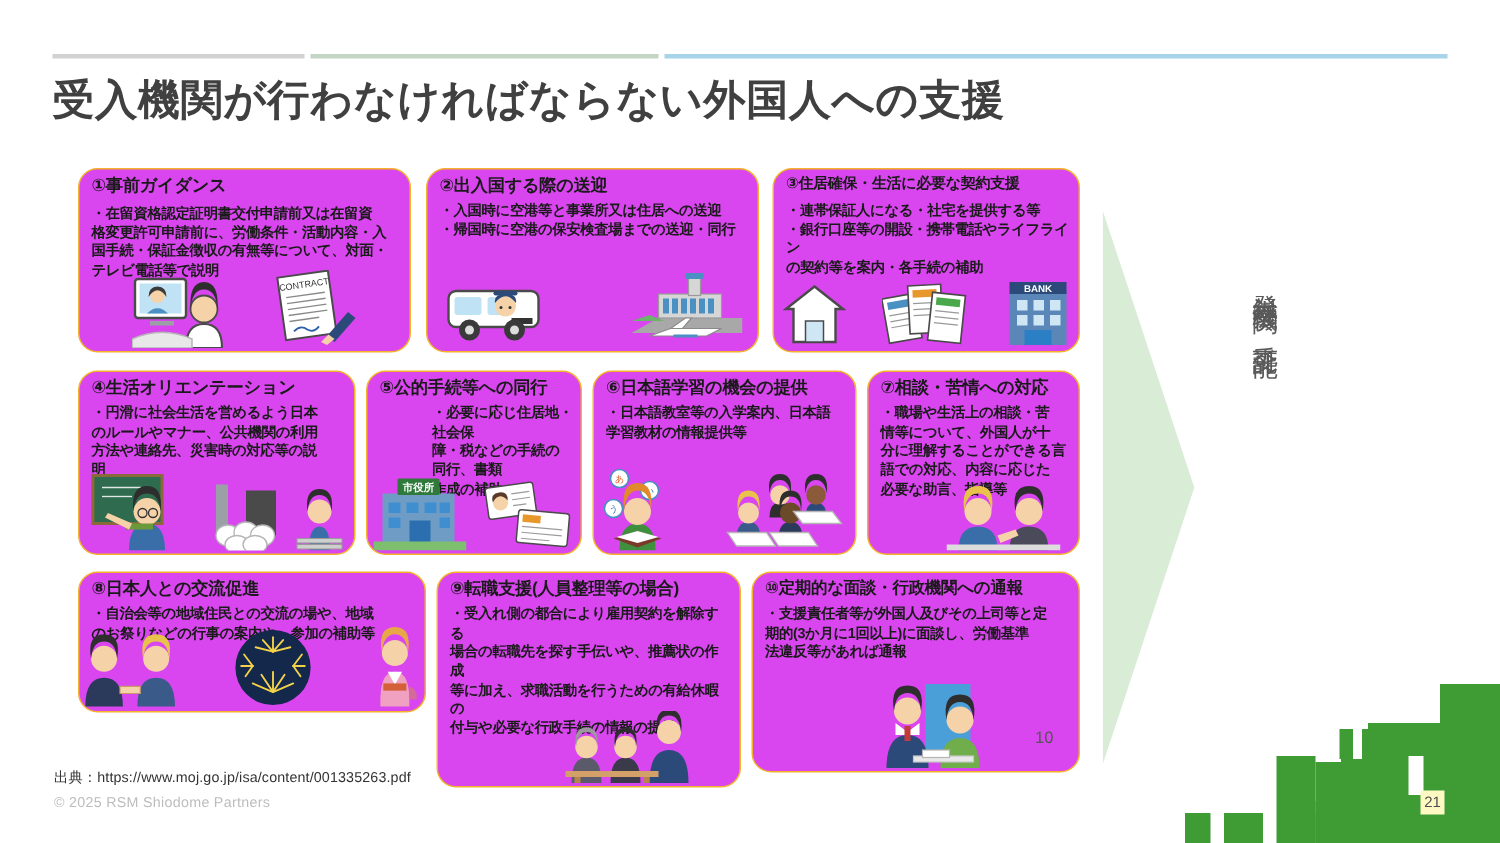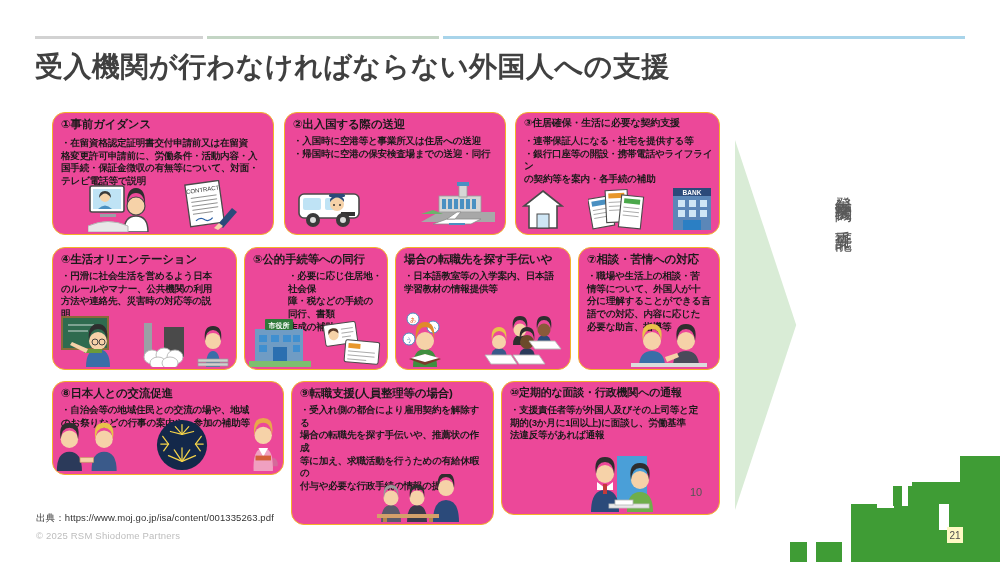--- a/index.html
+++ b/index.html
@@ -69,21 +69,21 @@
     text-orientation: upright;
     letter-spacing: 2px;
     line-height: 1.1;
   }
 
   
   .box {
     position: absolute;
     border: 1.6px solid #f3b229;
     border-radius: 13px;
-    background: #ec4899;
+    background: #d946ef;
     box-sizing: border-box;
     overflow: hidden;
   }
   .box-title {
     position: absolute;
     left: 8px;
     top: 4px;
     right: 4px;
     font-size: 11.5px;
     font-weight: 700;
@@ -435,21 +435,21 @@
               <line x1="25" y1="33" x2="52" y2="33"></line>
               <line x1="25" y1="37" x2="52" y2="37"></line>
               <line x1="25" y1="41" x2="44" y2="41"></line>
             </g>
         </g>
       </svg>
     </div>
   </div>
 
   <div class="box" id="box6">
-    <div class="box-title">場合の転職先を探す手伝いや</div>
+    <div class="box-title">⑥日本語学習の機会の提供</div>
     <div class="box-body">・日本語教室等の入学案内、日本語
 学習教材の情報提供等</div>
     <div class="art">
       <svg width="56" height="56" viewBox="0 0 56 56">
         <circle cx="12" cy="8" r="6" fill="#ffffff" stroke="#4a90c2" stroke-width="1"></circle>
         <text x="12" y="10.5" font-size="6" text-anchor="middle" fill="#e8602b" font-family="'Liberation Sans',sans-serif">あ</text>
         <circle cx="32" cy="16" r="6" fill="#ffffff" stroke="#4a90c2" stroke-width="1"></circle>
         <text x="32" y="18.5" font-size="6" text-anchor="middle" fill="#2b6fb0" font-family="'Liberation Sans',sans-serif">い</text>
         <circle cx="8" cy="28" r="6" fill="#ffffff" stroke="#4a90c2" stroke-width="1"></circle>
         <text x="8" y="30.5" font-size="6" text-anchor="middle" fill="#2b6fb0" font-family="'Liberation Sans',sans-serif">う</text>

